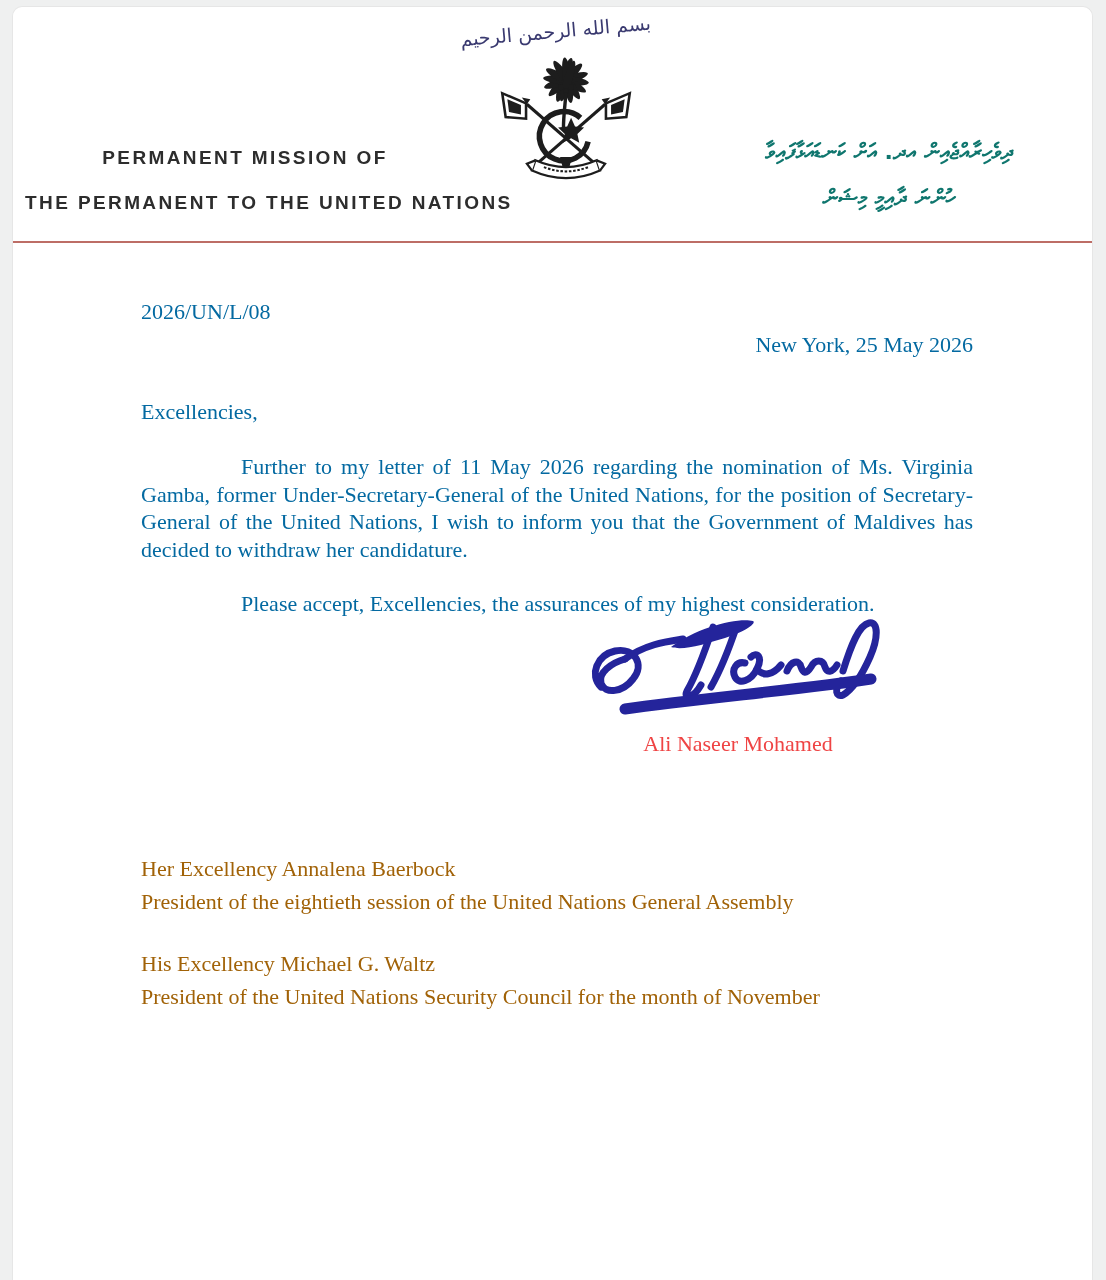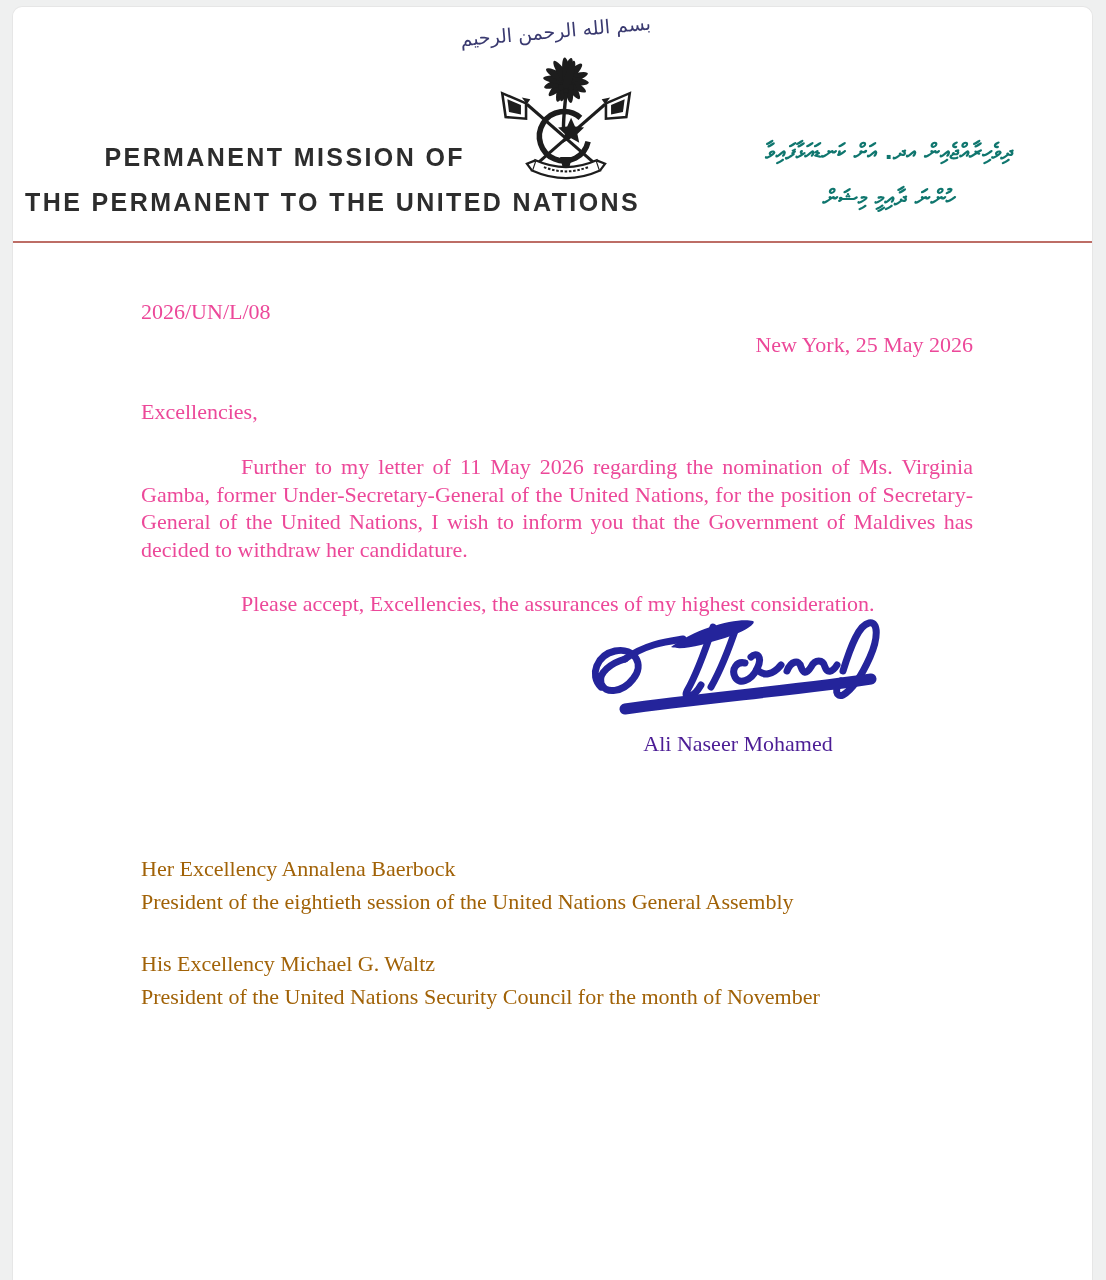--- a/index.html
+++ b/index.html
@@ -22,24 +22,24 @@
     border-bottom: none;
     border-radius: 10px 10px 0 0;
     box-sizing: border-box;
   }
   
   .mission-block {
     position: absolute;
     left: 12px;
     top: 128px;
     width: 440px;
-    text-align: right;
+    text-align: center;
     font-family: "Liberation Sans", sans-serif;
     font-weight: 700;
-    font-size: 25px;
+    font-size: 19px;
     letter-spacing: 2.4px;
     color: #2d2d2d;
     line-height: 45px;
     white-space: nowrap;
   }
   .emblem-block {
     position: absolute;
     left: 468px;
     top: 12px;
     width: 170px;
@@ -75,40 +75,40 @@
     width: 100%;
     height: 2px;
     border: none;
   }
   
   .txt {
     position: absolute;
     left: 128px;
     width: 832px;
     font-size: 22px;
-    color: #ec4899;
+    color: #0369a1;
   }
   .ref-number   { top: 292px; }
   .dateline     { top: 325px; text-align: right; padding-right: 8px; }
   .salutation   { top: 392px; }
   .body-par     { top: 446px; text-align: justify; text-indent: 100px; line-height: 27.6px; }
   .closing      { top: 584px; text-indent: 100px; }
   .signature-svg {
     position: absolute;
     left: 572px;
     top: 608px;
   }
   .signatory-block {
     position: absolute;
     left: 495px;
     top: 720px;
     width: 460px;
     text-align: center;
     font-size: 22px;
-    color: #4c1d95;
+    color: #ef4444;
     line-height: 33px;
   }
   .addressee {
     font-size: 22px;
     color: #a16207;
     line-height: 33px;
   }
   .addressee-1 { top: 845px; }
   .addressee-2 { top: 940px; }
 </style>

